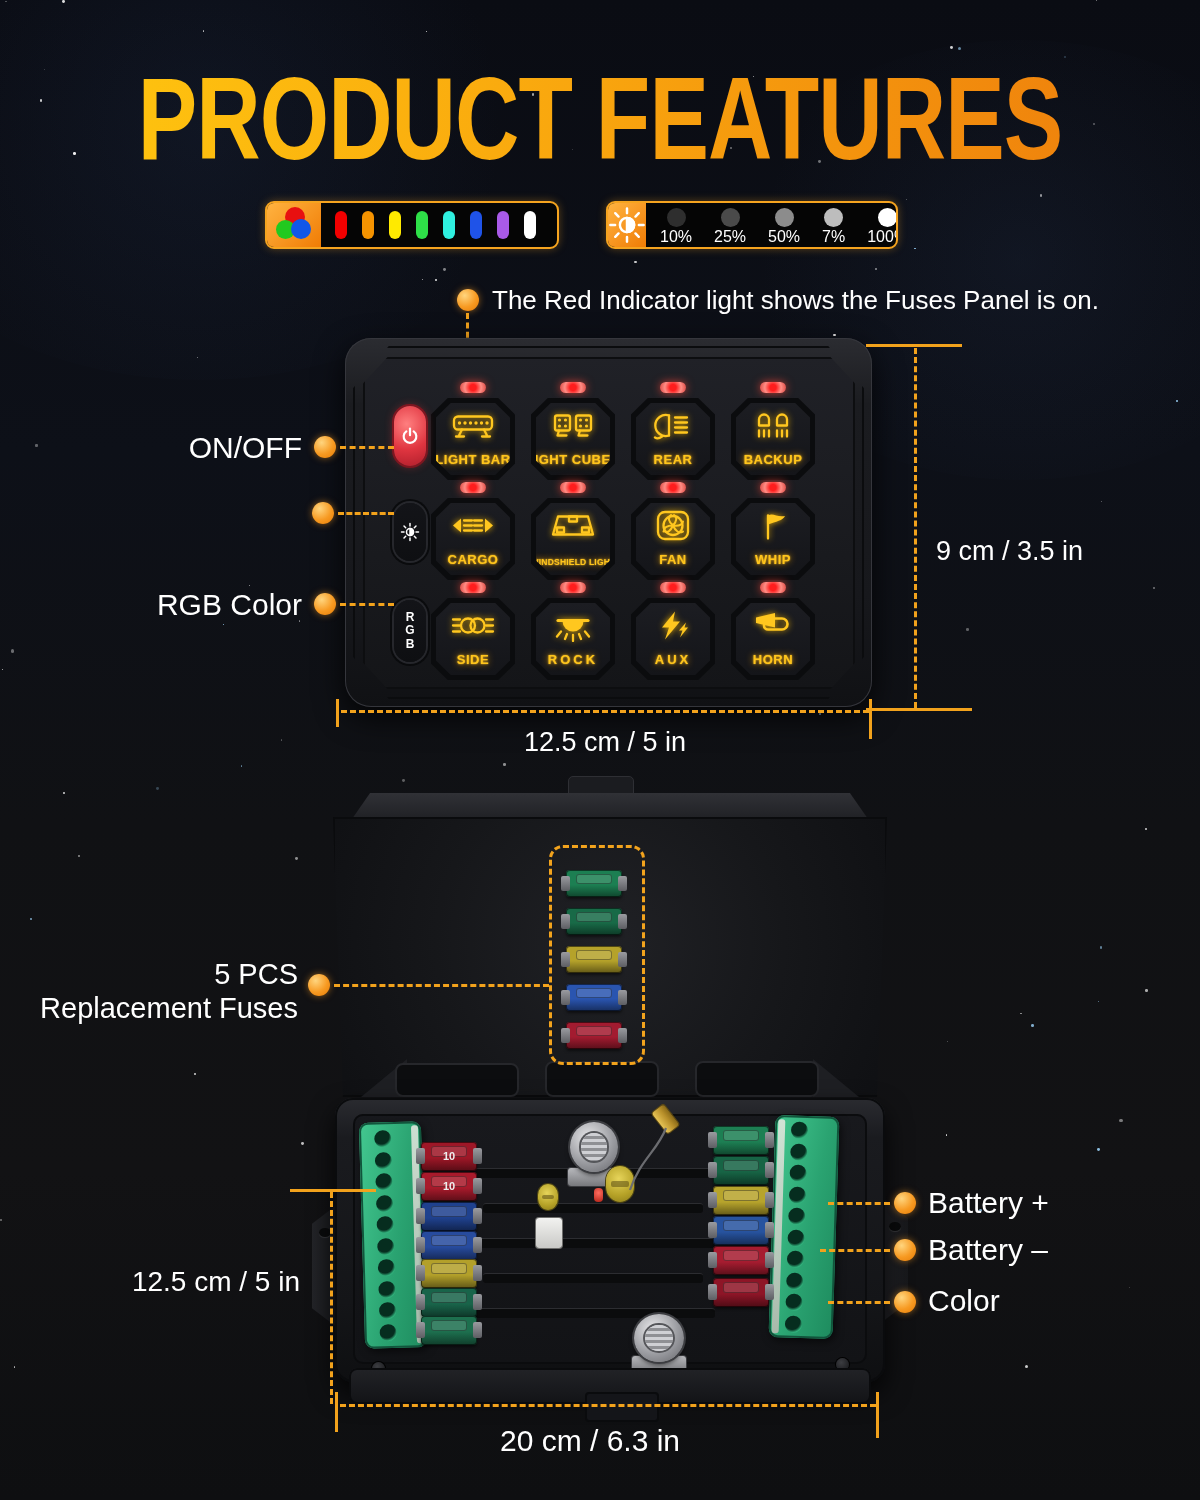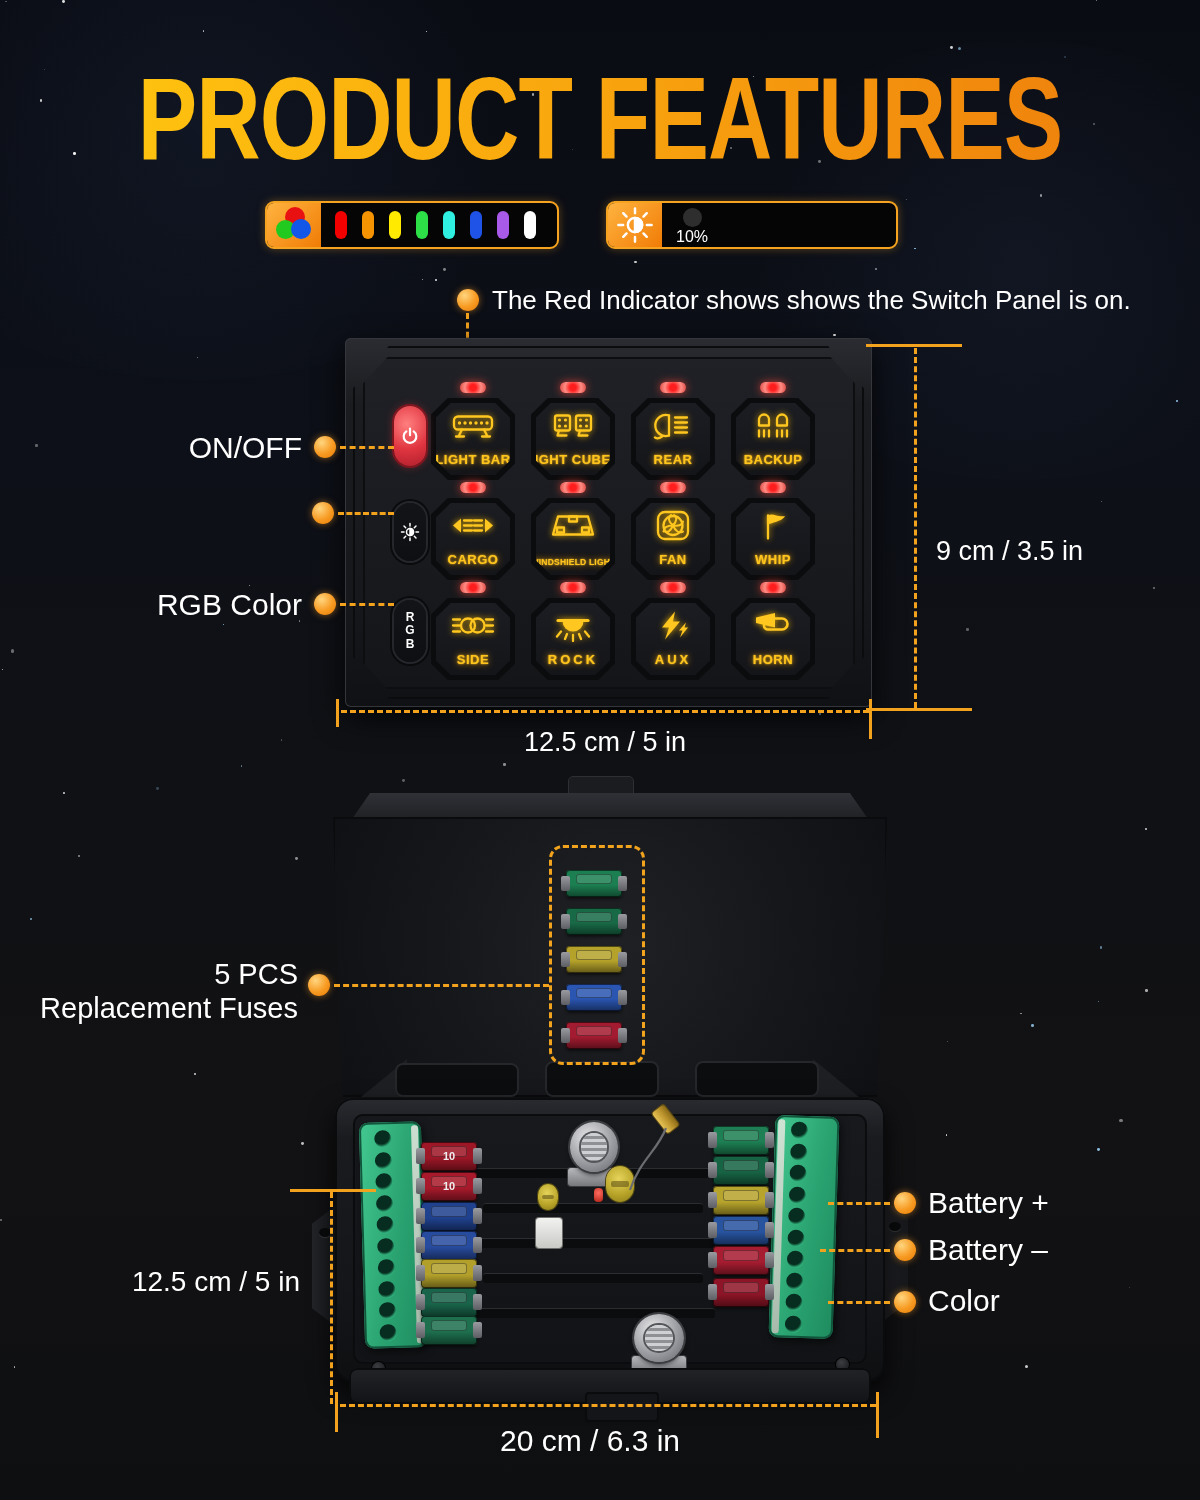--- a/index.html
+++ b/index.html
@@ -19,40 +19,40 @@
          transform:scale(.90,1.18);transform-origin:center top;
          background:linear-gradient(90deg,#ffc60f 0%,#f9a60e 48%,#ee7f0c 100%);
          -webkit-background-clip:text;background-clip:text;color:transparent;white-space:nowrap;}
 
   
   .badge{border:2px solid #f6a41f;border-radius:9px;background:#050505;display:flex;overflow:hidden;
          box-shadow:0 0 8px rgba(246,164,31,.35);}
   .badge-icon{width:54px;background:linear-gradient(135deg,#ffb340,#f07c05);display:flex;align-items:center;justify-content:center;}
   .pill-row{display:flex;align-items:center;gap:15px;padding:0 14px;}
   .color-pill{width:12px;height:28px;border-radius:7px;}
-  .bright-row{display:flex;align-items:flex-start;gap:22px;padding:4px 14px 0 14px;flex-direction:column;}
+  .bright-row{display:flex;align-items:flex-start;gap:22px;padding:4px 14px 0 14px;}
   .bright-item{display:flex;flex-direction:column;align-items:center;}
   .bright-dot{width:19px;height:19px;border-radius:50%;margin-top:1px;}
   .bright-label{color:#fff;font-size:16px;margin-top:1px;font-weight:500;}
   .rgb-clover{position:relative;width:38px;height:36px;}
   .rgb-clover i{position:absolute;border-radius:50%;display:block;}
 
   
   .dot{width:22px;height:22px;border-radius:50%;
        background:radial-gradient(circle at 35% 30%,#ffd57e,#f79a22 55%,#e67c06);
        box-shadow:0 0 7px rgba(247,154,34,.55);}
   .dash-h{border-top:3px dashed #f2a21c;height:0;}
   .dash-v{border-left:3px dashed #f2a21c;width:0;}
   .cap-h{height:3px;background:#f2a21c;}
   .cap-v{width:3px;background:#f2a21c;}
   .lbl{color:#fff;}
   .lbl-r{text-align:right;}
 
   
-  .panel{left:345px;top:338px;width:527px;height:369px;border-radius:6px;
+  .panel{left:345px;top:338px;width:527px;height:369px;border-radius:26px;
          background:linear-gradient(180deg,#2b2c31 0%,#1b1c20 18%,#17181c 70%,#101114 100%);
          box-shadow:0 0 0 1px #35363c inset,0 10px 30px rgba(0,0,0,.8);}
   .panel::before{content:"";position:absolute;left:8px;top:8px;right:8px;bottom:8px;border-radius:20px;
          box-shadow:0 0 0 2px #0b0c0e inset;
          clip-path:polygon(7% 0,93% 0,100% 12%,100% 88%,93% 100%,7% 100%,0 88%,0 12%);}
   .panel-face{position:absolute;left:18px;top:19px;width:492px;height:332px;
          background:linear-gradient(180deg,#202127 0%,#191a1e 60%,#141518 100%);
          clip-path:polygon(5% 0,95% 0,100% 8%,100% 92%,95% 100%,5% 100%,0 92%,0 8%);
          box-shadow:0 0 0 2px #0d0e10 inset;}
   .btn-cell{position:absolute;width:84px;height:82px;}
@@ -285,21 +285,21 @@
           <span class="bright-label">7%</span>
         </span>
         <span class="bright-item">
           <span class="bright-dot" style="background: rgb(255, 255, 255);"></span>
           <span class="bright-label">100%</span>
         </span>
       </div>
   </div>
 
   <div class="abs dot" style="left:457px;top:289px;"></div>
-  <div class="abs lbl" style="left:492px;top:285px;font-size:26px;">The Red Indicator shows shows the Switch Panel is on.</div>
+  <div class="abs lbl" style="left:492px;top:285px;font-size:26px;">The Red Indicator light shows the Fuses Panel is on.</div>
   <div class="abs dash-v" style="left:466px;top:313px;height:72px;"></div>
 
   <div class="abs panel">
     <div class="panel-face"></div>
     <div id="panel-grid" style="position:absolute;left:0;top:0;width:100%;height:100%;">
         <div class="btn-cell" style="left: 86px; top: 60px;">
           <div class="ind" style="left: 29px; top: -16px;"></div>
           <div class="oct">
             <div class="oct-in">
               <div class="oct-icon"><svg width="48" height="32" viewBox="0 0 48 31">

